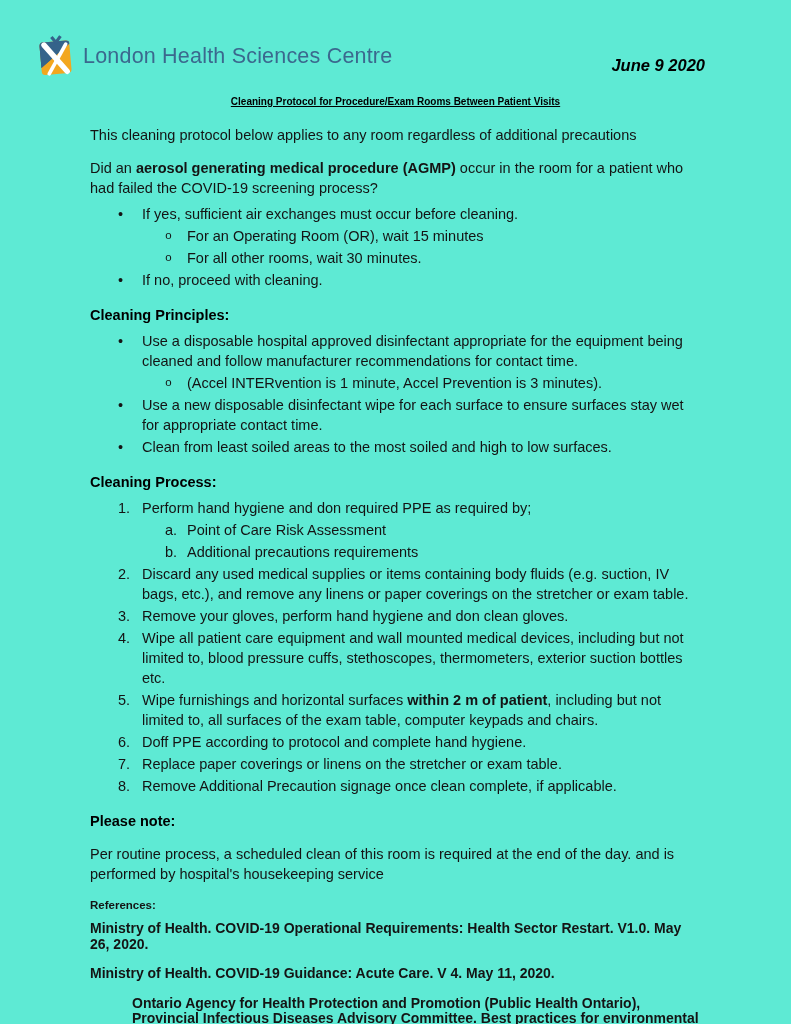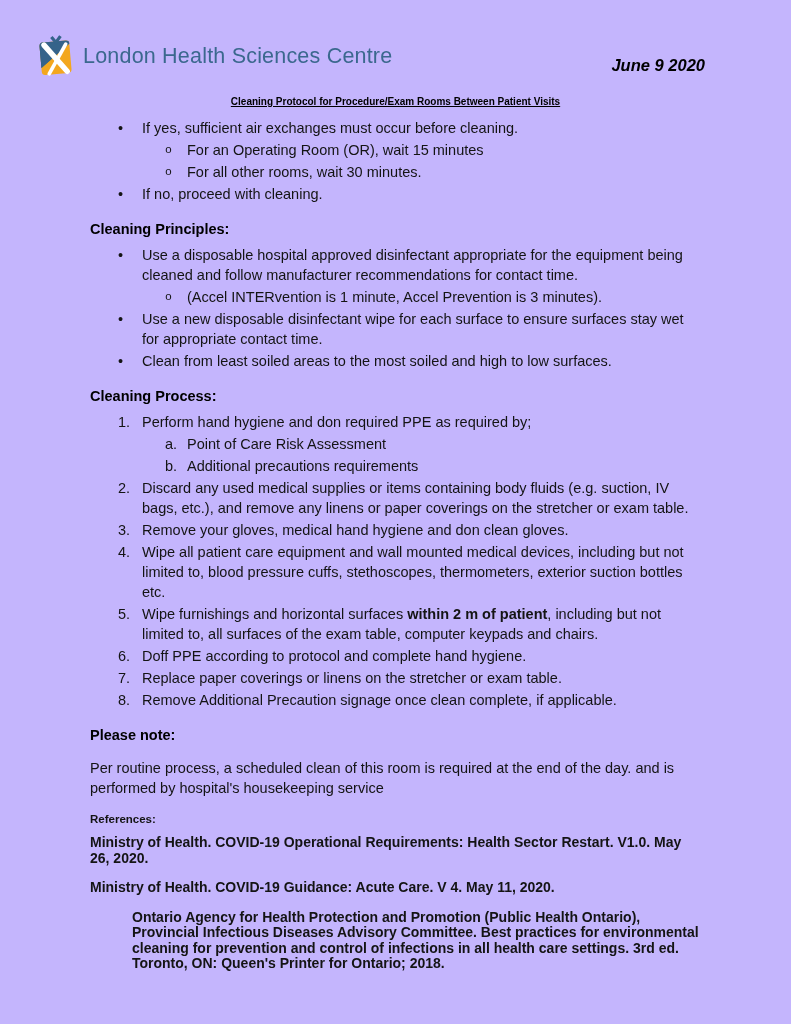--- a/index.html
+++ b/index.html
@@ -1,20 +1,20 @@
 <!DOCTYPE html>
 <html><head>
 <meta charset="utf-8">
 <title>Cleaning Protocol for Procedure/Exam Rooms Between Patient Visits</title>
 <style>
   * { box-sizing: border-box; }
   html, body { margin: 0; padding: 0; background: #ffffff; }
   .page {
     width: 791px; height: 1024px;
-    background: #c4b5fd;
+    background: #5eead4;
     font-family: "Liberation Sans", "DejaVu Sans", sans-serif;
     color: #141414;
     padding-top: 34px;
     overflow: hidden;
     position: relative;
   }
 
   
   .header {
     display: flex; justify-content: space-between; align-items: flex-start;
@@ -80,21 +80,23 @@
       </svg>
       <span class="wordmark">London Health Sciences Centre</span>
     </div>
     <div class="doc-date">June 9 2020</div>
   </div>
 
   <div class="content">
 
     <h1 class="doc-title">Cleaning Protocol for Procedure/Exam Rooms Between Patient Visits</h1>
 
+    <p class="para">This cleaning protocol below applies to any room regardless of additional precautions</p>
 
+    <p class="para"><span>Did an </span><b>aerosol generating medical procedure (AGMP)</b><span> occur in the room for a patient who had failed the COVID-19 screening process?</span></p>
 
     <div class="list">
       <div class="li l1">
         <span class="m">•</span>
         <span class="t">If yes, sufficient air exchanges must occur before cleaning.</span>
       </div>
       <div class="li l2">
         <span class="m circle">o</span>
         <span class="t">For an Operating Room (OR), wait 15 minutes</span>
       </div>
@@ -143,21 +145,21 @@
       <div class="li l2">
         <span class="m">b.</span>
         <span class="t">Additional precautions requirements</span>
       </div>
       <div class="li l1">
         <span class="m">2.</span>
         <span class="t">Discard any used medical supplies or items containing body fluids (e.g. suction, IV bags, etc.), and remove any linens or paper coverings on the stretcher or exam table.</span>
       </div>
       <div class="li l1">
         <span class="m">3.</span>
-        <span class="t">Remove your gloves, medical hand hygiene and don clean gloves.</span>
+        <span class="t">Remove your gloves, perform hand hygiene and don clean gloves.</span>
       </div>
       <div class="li l1">
         <span class="m">4.</span>
         <span class="t">Wipe all patient care equipment and wall mounted medical devices, including but not limited to, blood pressure cuffs, stethoscopes, thermometers, exterior suction bottles etc.</span>
       </div>
       <div class="li l1">
         <span class="m">5.</span>
         <span class="t"><span>Wipe furnishings and horizontal surfaces </span><b>within 2 m of patient</b><span>, including but not limited to, all surfaces of the exam table, computer keypads and chairs.</span></span>
       </div>
       <div class="li l1">

